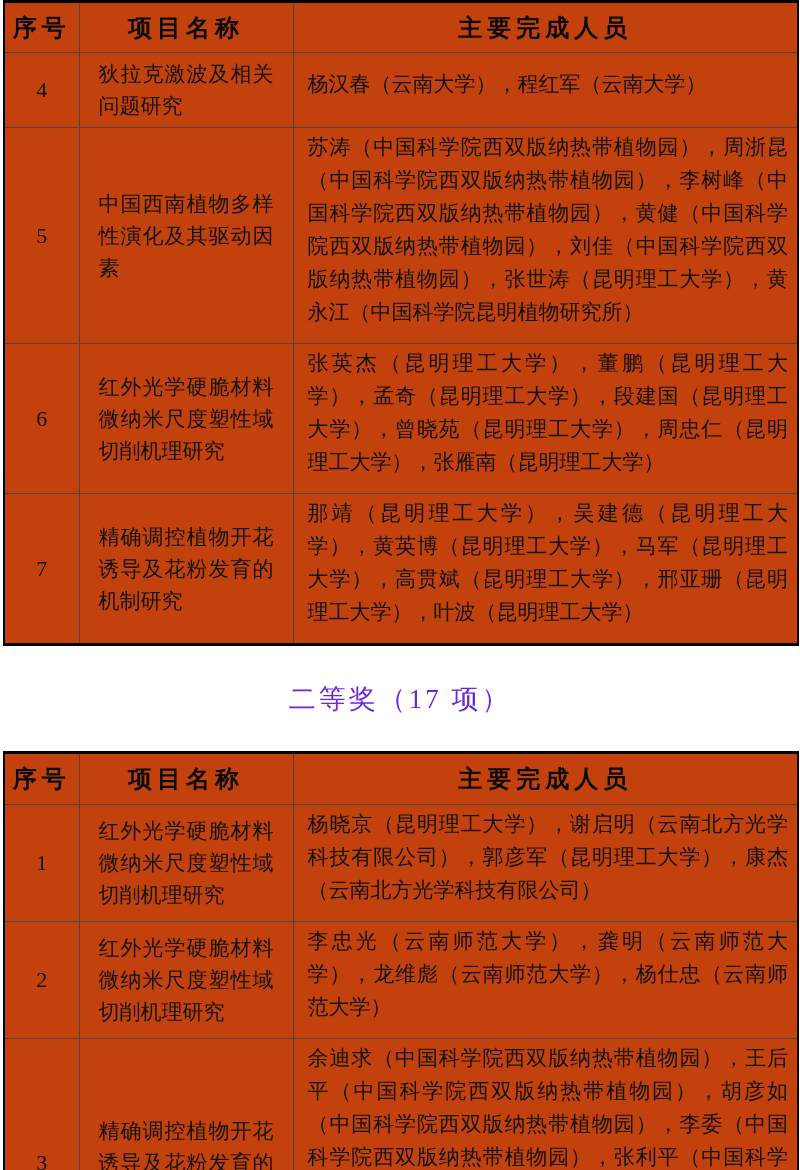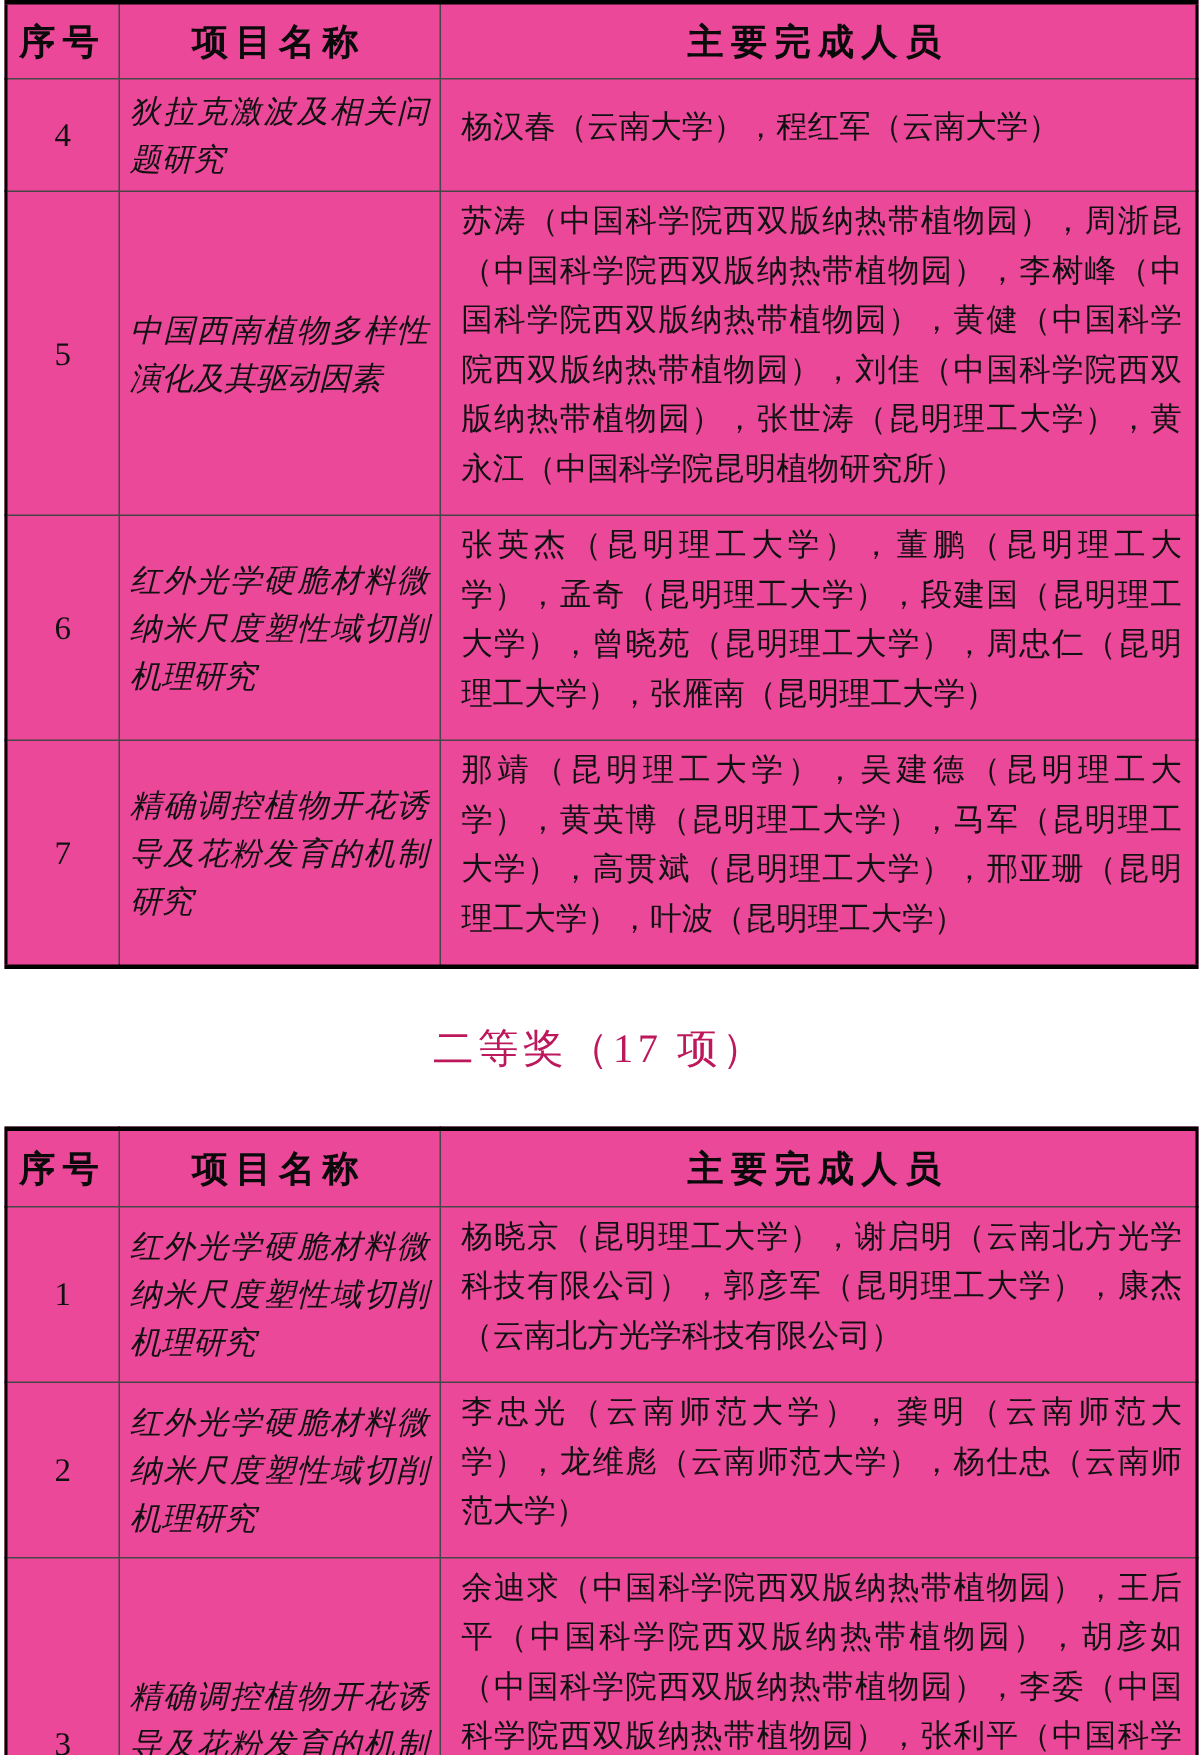--- a/index.html
+++ b/index.html
@@ -16,21 +16,21 @@
     overflow: hidden;
   }
   .award-table {
     border-collapse: collapse;
     table-layout: fixed;
     width: 794px;
     margin-left: 3px;
     border: 2px solid #000000;
     border-top-width: 3px;
     border-bottom-width: 3px;
-    background: #ec4899;
+    background: #c2410c;
   }
   .award-table col.c-num { width: 75px; }
   .award-table col.c-project { width: 214px; }
   .award-table col.c-personnel { width: 505px; }
 
   .award-table th,
   .award-table td {
     border: 1px solid #464646;
     vertical-align: middle;
     overflow: hidden;
@@ -49,22 +49,21 @@
     text-align: center;
     font-size: 22px;
     font-family: "Liberation Serif", serif;
     padding: 0;
   }
   td.cell-project {
     font-size: 21px;
     line-height: 32px;
     text-align: justify;
     text-justify: inter-ideograph;
-    padding: 2px 7px;
-    font-style: italic;
+    padding: 2px 19px;
   }
   td.cell-personnel {
     font-size: 21px;
     line-height: 33px;
     text-align: justify;
     text-justify: inter-ideograph;
     padding: 3px 9px 14px 14px;
   }
 
   
@@ -82,21 +81,21 @@
   .section-gap {
     height: 105px;
     display: flex;
     align-items: center;
     justify-content: center;
   }
   .section-heading {
     font-family: "Liberation Serif", serif;
     font-size: 27px;
     letter-spacing: 3px;
-    color: #be185d;
+    color: #6d28d9;
     white-space: nowrap;
   }
 </style>
 </head>
 <body>
 
 <table class="award-table" id="t1">
   <colgroup>
     <col class="c-num">
       <col class="c-project">

